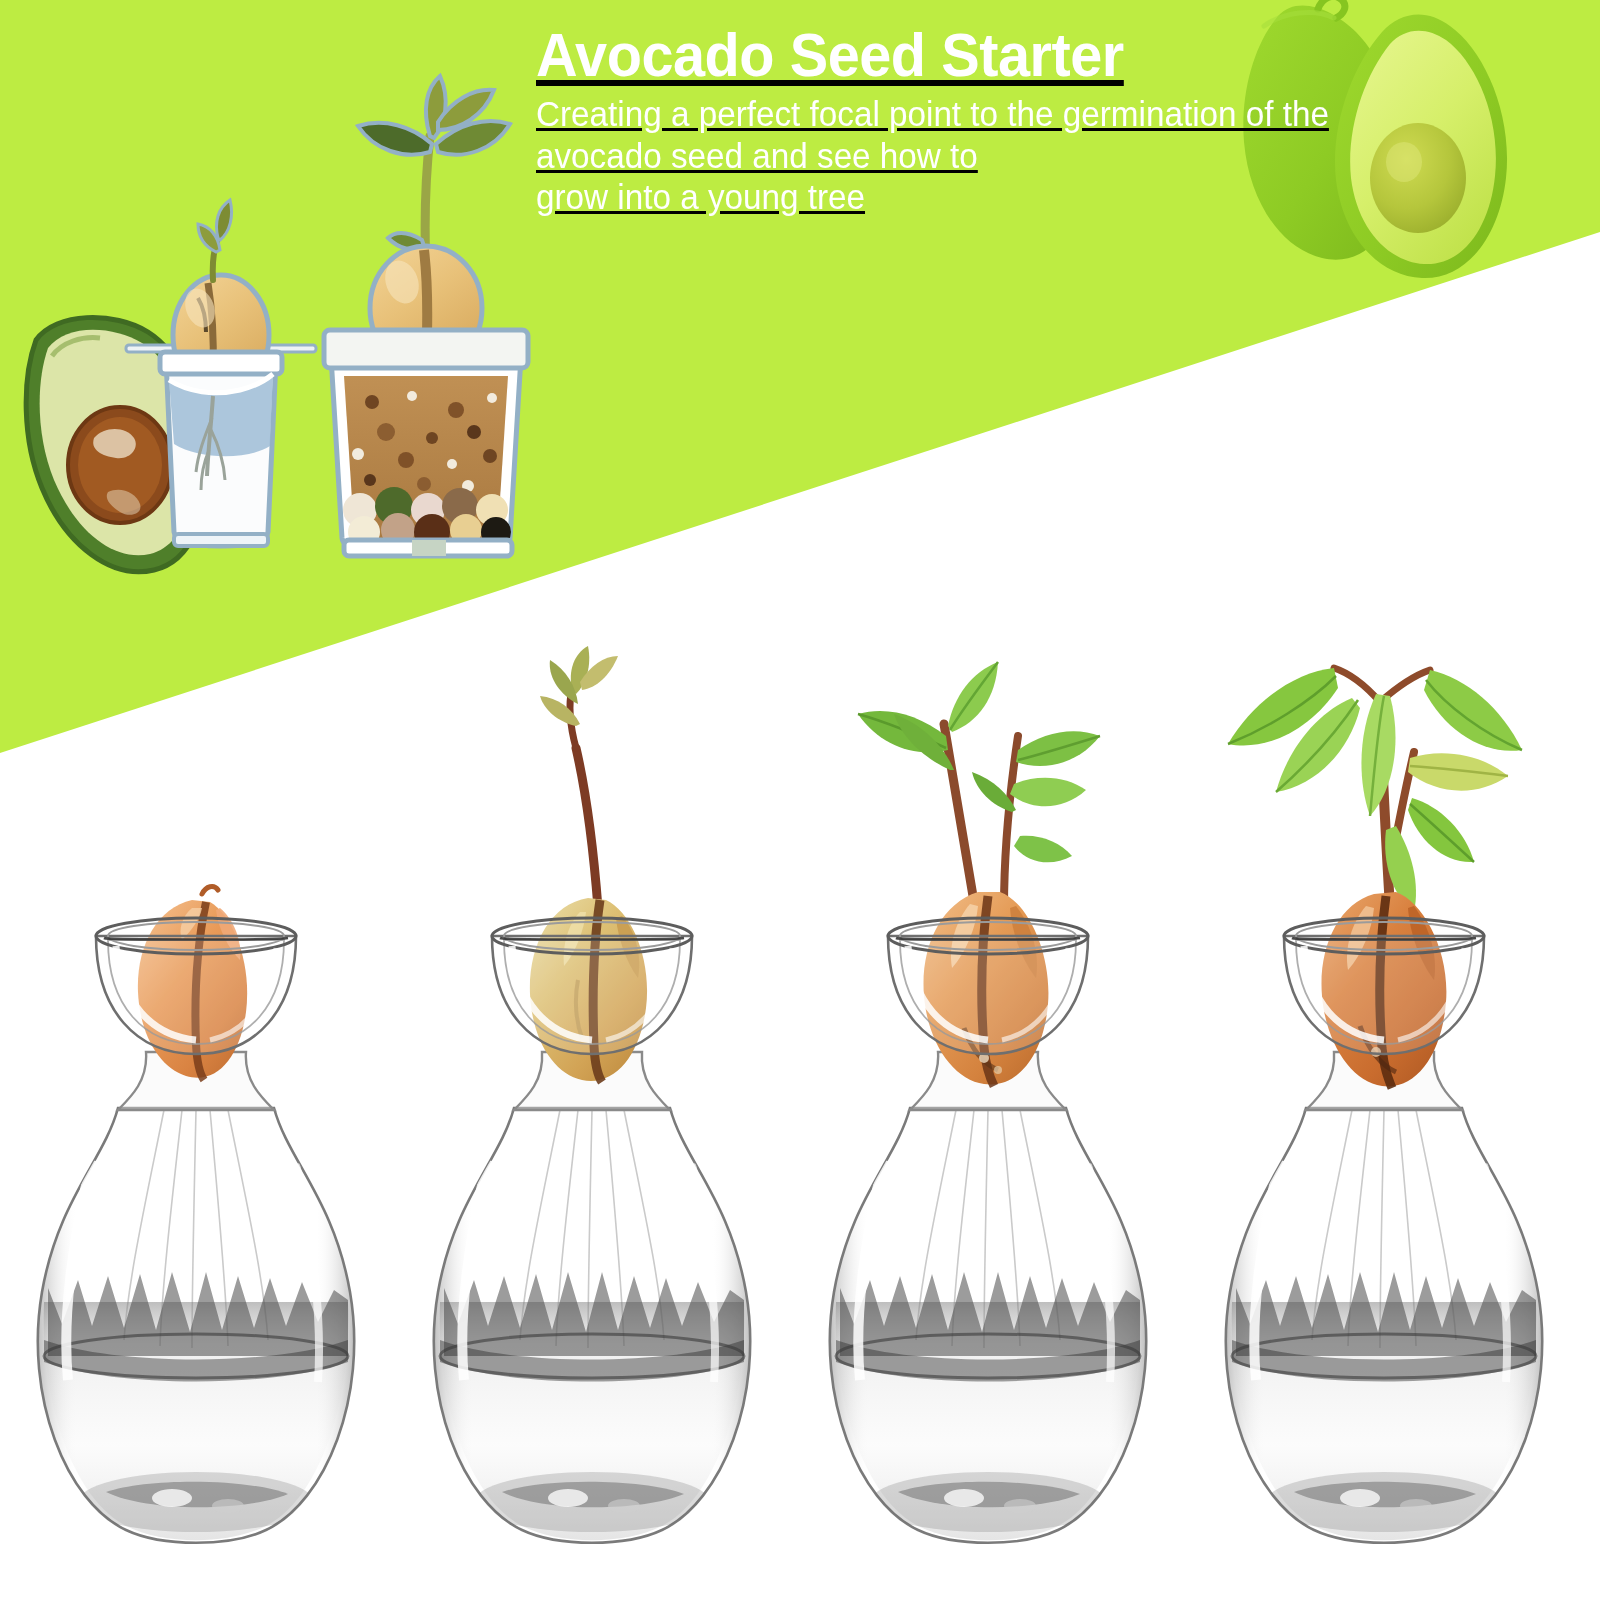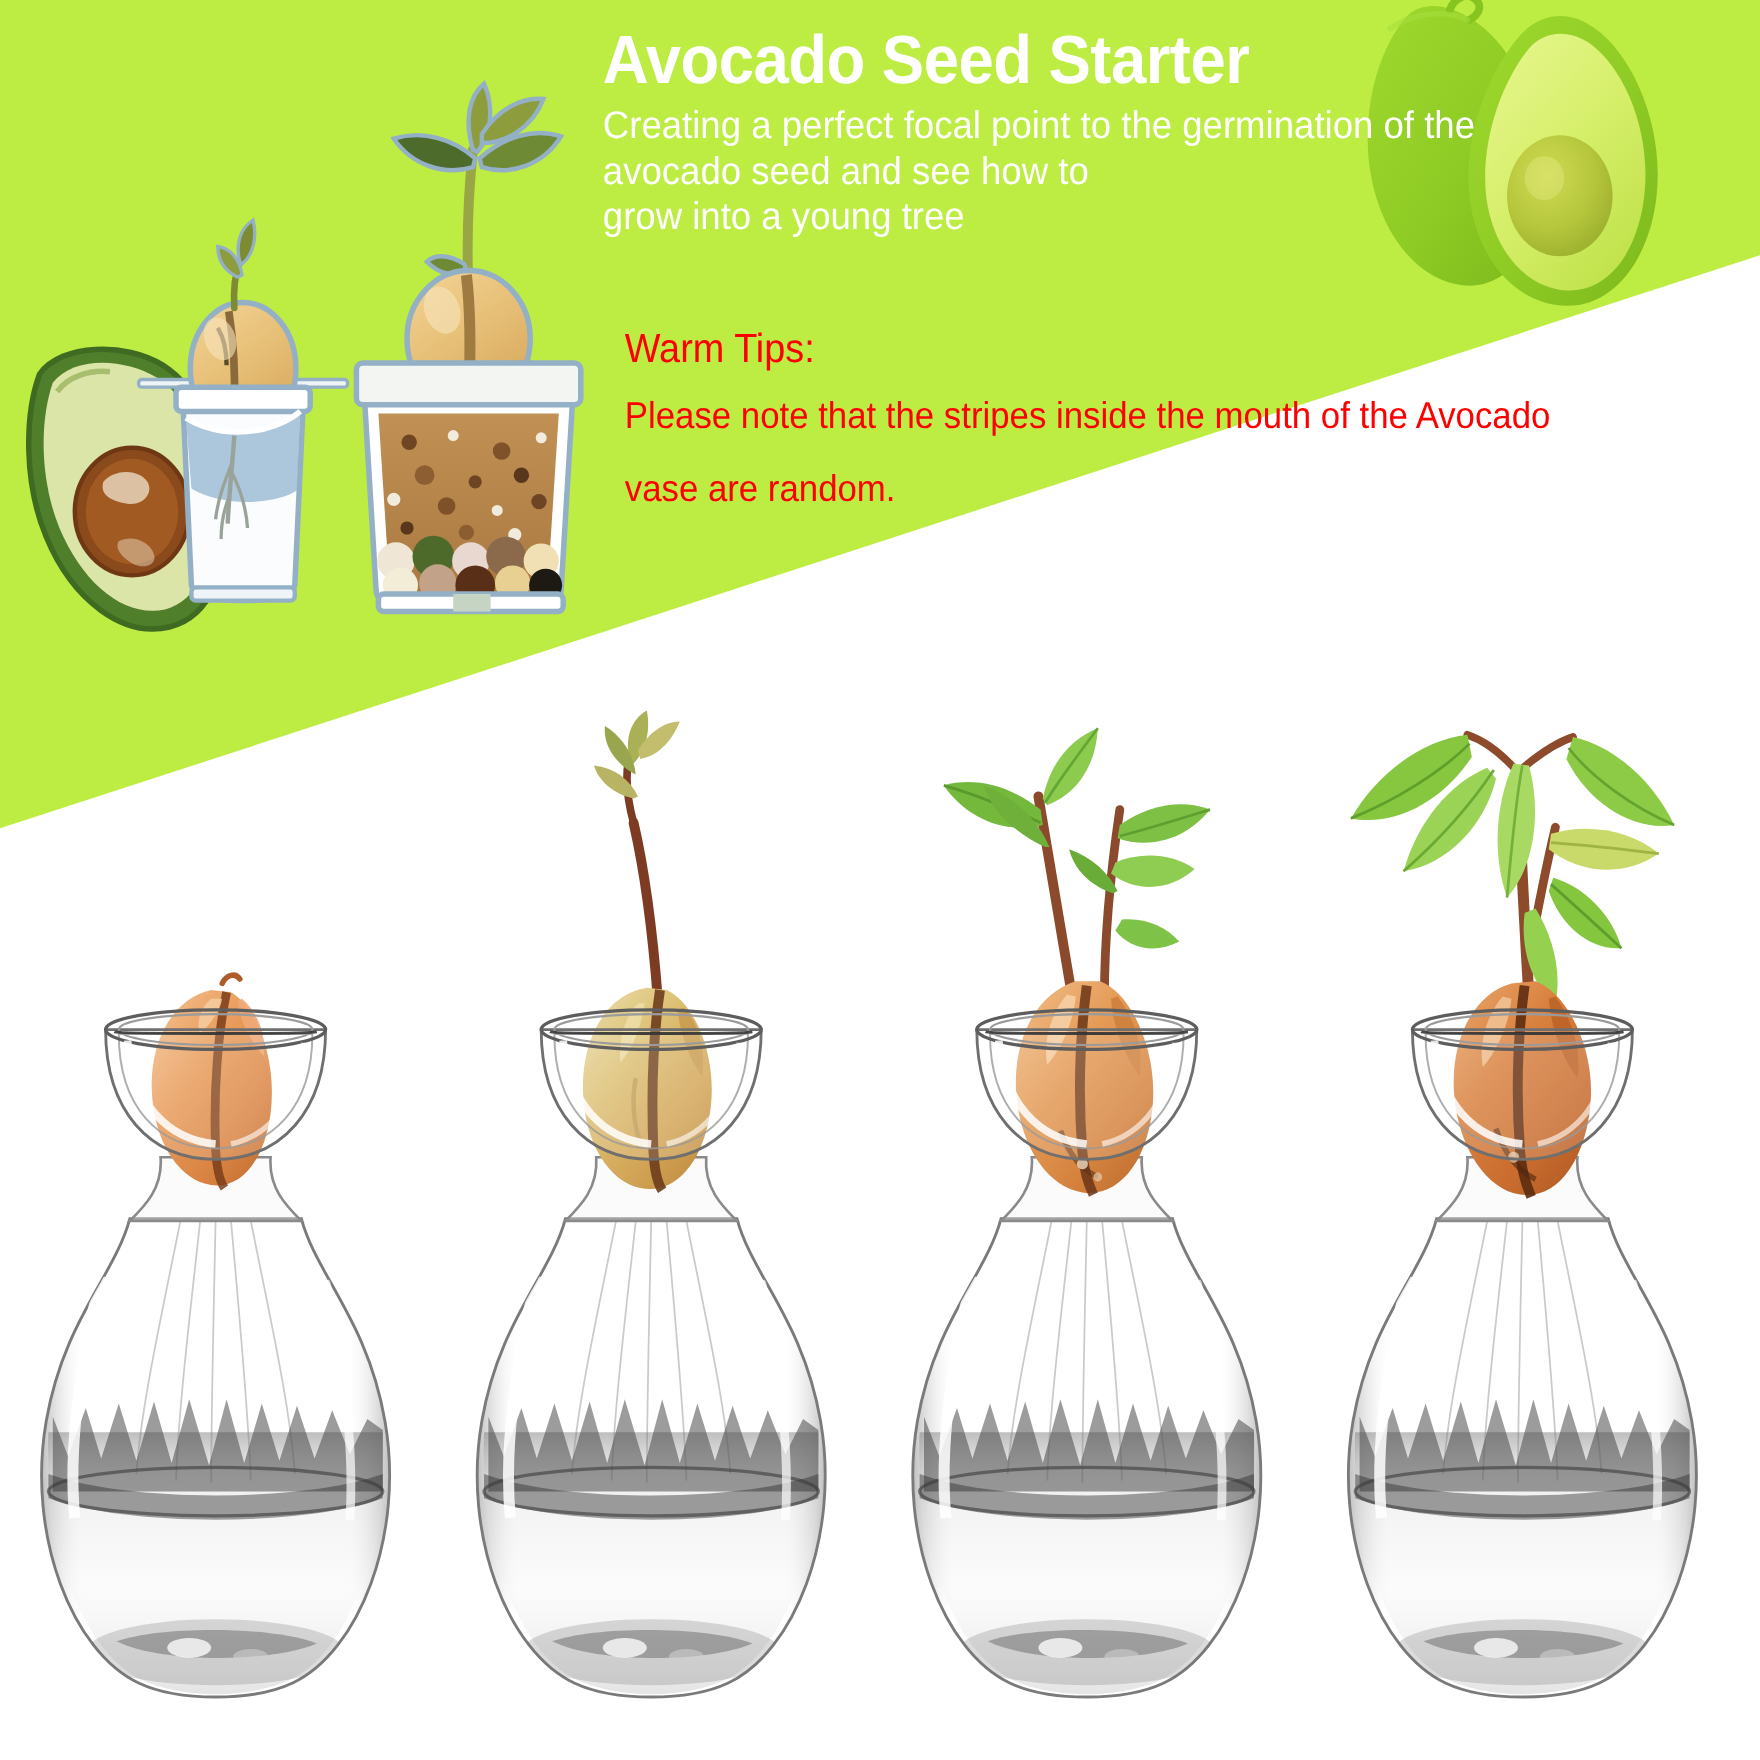--- a/index.html
+++ b/index.html
@@ -13,21 +13,21 @@
   #stage{position:relative;width:1600px;height:1600px;overflow:hidden;background:#fff;}
 
   
   .banner{
     position:absolute;left:0;top:0;width:1600px;height:760px;
     background:#bdec42;
     clip-path:polygon(0 0,1600px 0,1600px 232px,0 753px);
   }
 
   
-  .hdr{position:absolute;left:548px;top:22px;width:880px;z-index:6;}
+  .hdr{position:absolute;left:536px;top:22px;width:880px;z-index:6;text-decoration:underline;}
   .title{
     font-size:62px;line-height:1.05;font-weight:bold;color:#ffffff;
     letter-spacing:-0.5px;margin:0 0 6px 0;
     font-family:"Liberation Sans",sans-serif;
     transform:scaleX(0.93);transform-origin:left center;
     white-space:nowrap;
   }
   .subtitle{
     font-size:35px;line-height:1.19;color:#ffffff;margin:0;
     font-family:"Liberation Sans",sans-serif;
@@ -545,21 +545,14 @@
 
   <div class="hdr">
     <div class="title">Avocado Seed Starter</div>
     <div class="subtitle">
       <span>Creating a perfect focal point to the germination of the</span>
       <span>avocado seed and see how to</span>
       <span>grow into a young tree</span>
     </div>
   </div>
 
-  <div class="tips">
-    <div class="tips-head">Warm Tips:</div>
-    <div class="tips-body">
-      <span>Please note that the stripes inside the mouth of the Avocado</span>
-      <span>vase are random.</span>
-    </div>
-  </div>
 
 </div>
 
 </body></html>

